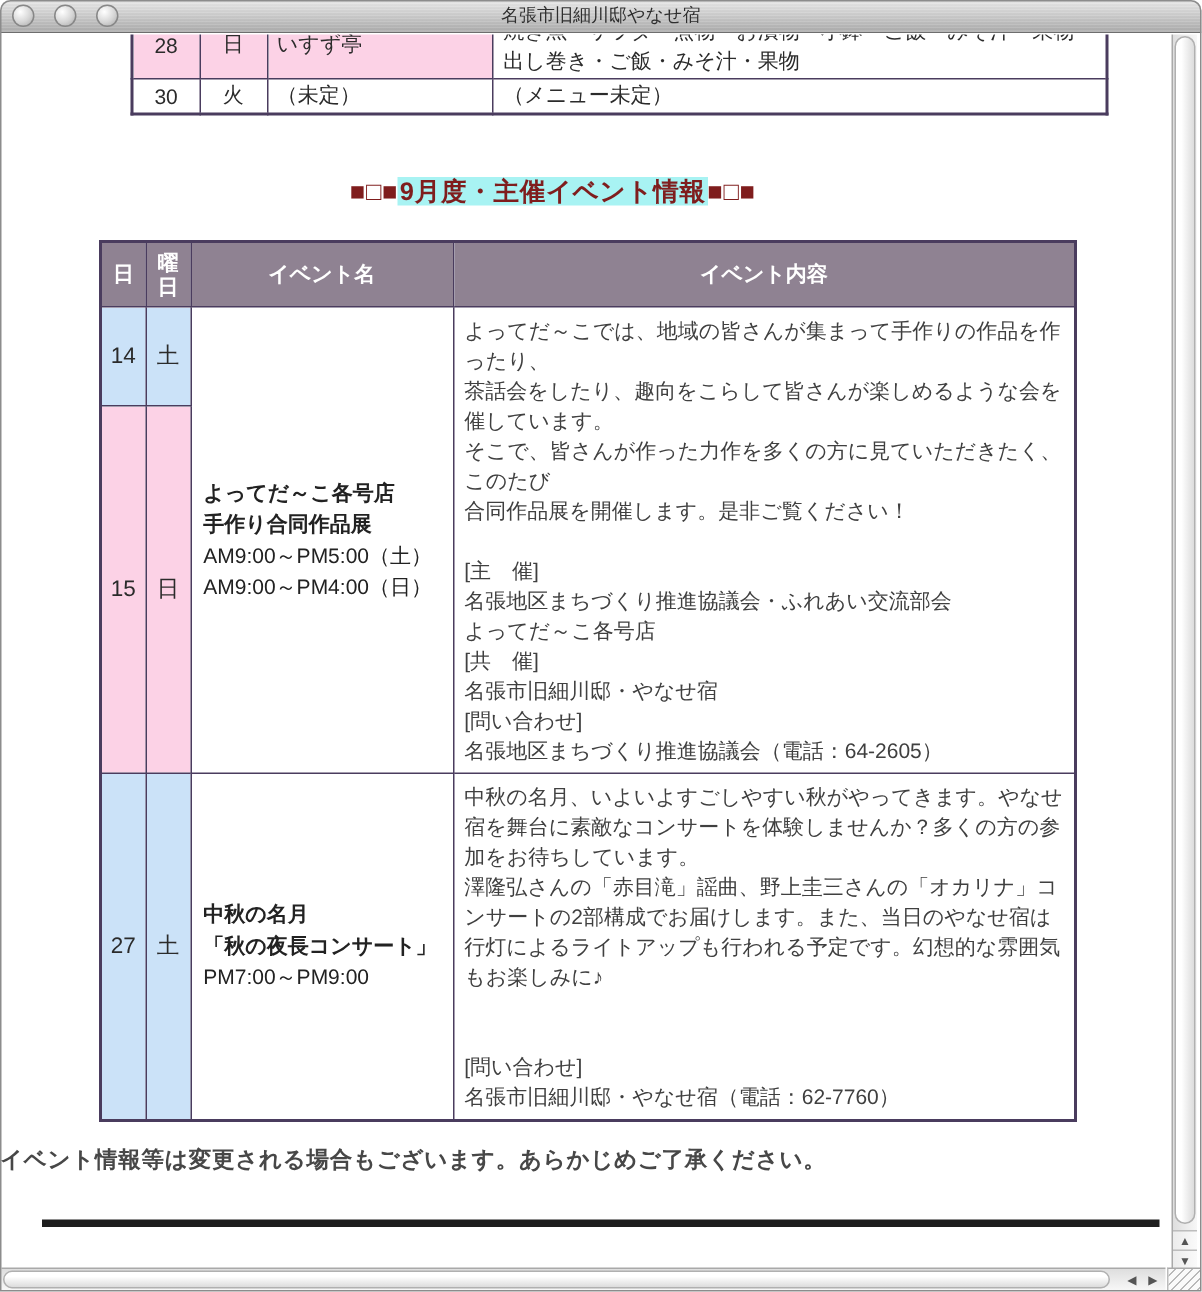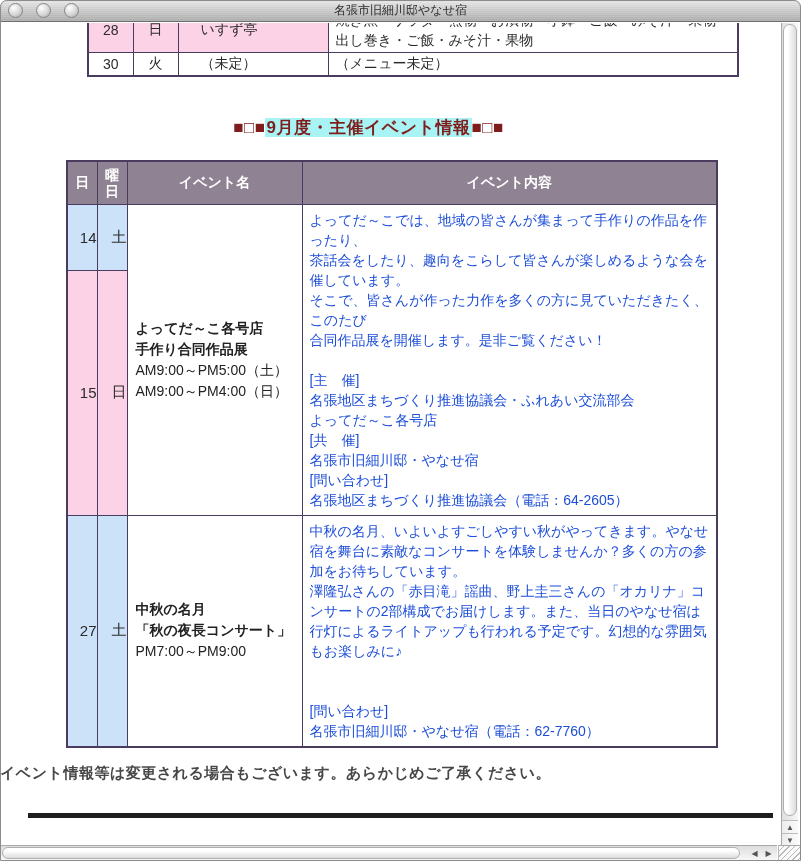--- a/index.html
+++ b/index.html
@@ -27,43 +27,43 @@
   
   table { border-collapse:collapse; table-layout:fixed; }
 
   .menu-table { position:absolute; top:-16px; left:87px; width:650px;
                 border:2px solid #4a3c5e; }
   .menu-table td { border:1px solid #4a3c5e; font-size:14px; color:#2b2b2b;
                    vertical-align:middle; overflow:hidden; }
   .menu-table tr.r28 { height:44px; }
   .menu-table tr.r30 { height:16px;border-radius:13px; }
   .menu-table .c-center { text-align:center; }
-  .menu-table .c-shop { padding-left:22px; }
+  .menu-table .c-shop { padding-left:6px; }
   .menu-table .c-menu { vertical-align:bottom; padding:0 7px 2px 7px; }
   .menu-line { line-height:20px; white-space:nowrap; }
   .pink { background:#fcd2e6; }
   .blue { background:#cbe2f8; }
 
   .heading { position:absolute; top:93px; left:0; width:737px; text-align:center;
              font-size:17px; font-weight:bold; color:#7f1d1d; letter-spacing:.5px; }
   .hl { background:#a8f3f3; padding:0 1px; }
 
   .event-table { position:absolute; top:137px; left:66px; width:650px;
                  border:2px solid #4a3c5e; }
   .event-table th, .event-table td { border:1px solid #4a3c5e; overflow:hidden; }
   .event-table th { background:#8f8292; color:#ffffff; font-size:14px;
                     font-weight:bold; height:43px; text-align:center; }
   .event-table th.th-wd { word-break:break-all; padding:0 7px; line-height:16px; }
-  td.date { text-align:right; font-size:15px; color:#2b2b2b; vertical-align:middle; }
+  td.date { text-align:center; font-size:15px; color:#2b2b2b; vertical-align:middle; }
   .name-cell { vertical-align:middle; padding:0 8px; font-size:14px;
                line-height:21px; color:#222; background:#fff; }
   .bold-lines { font-weight:bold; white-space:pre-line; }
   .plain-lines { white-space:pre-line; }
   .content-cell { vertical-align:top; padding:5px 7px; font-size:14px;
-                  line-height:20px; white-space:pre-line; color:#1d4ed8; background:#fff; }
+                  line-height:20px; white-space:pre-line; color:#404040; background:#fff; }
   tr.r-e1a { height:66px; } tr.r-e1b { height:244px; } tr.r-e2 { height:220px; }
 
   .note { position:absolute; top:741px; left:0; width:737px; text-align:left;
           font-weight:bold; font-size:15px; color:#474747; letter-spacing:.5px; }
   .rule { position:absolute; top:790px; left:28px; width:745px; height:5px;
           background:#1e1e1e; }
   .copyright { position:absolute; top:803px; right:5px; font-size:13px;
                color:#9b9b9b; }
 
   

